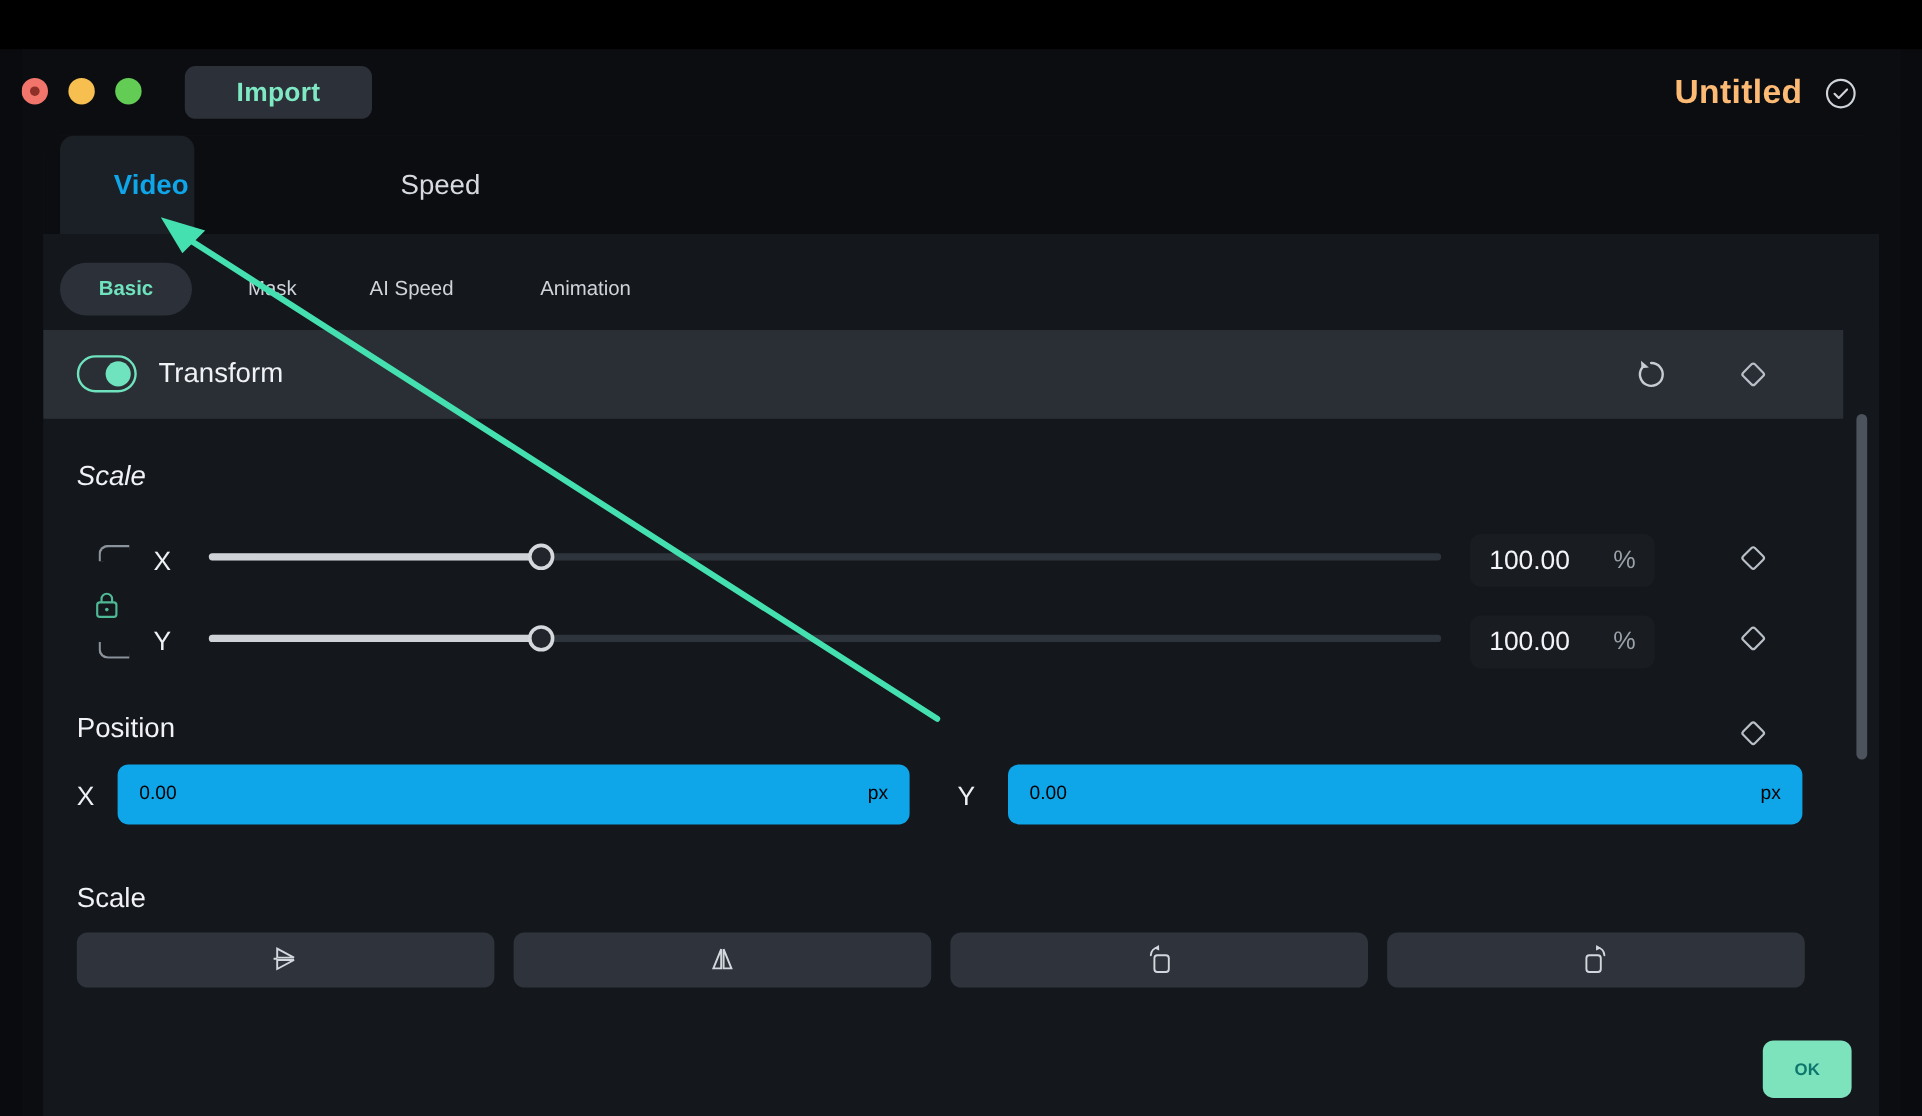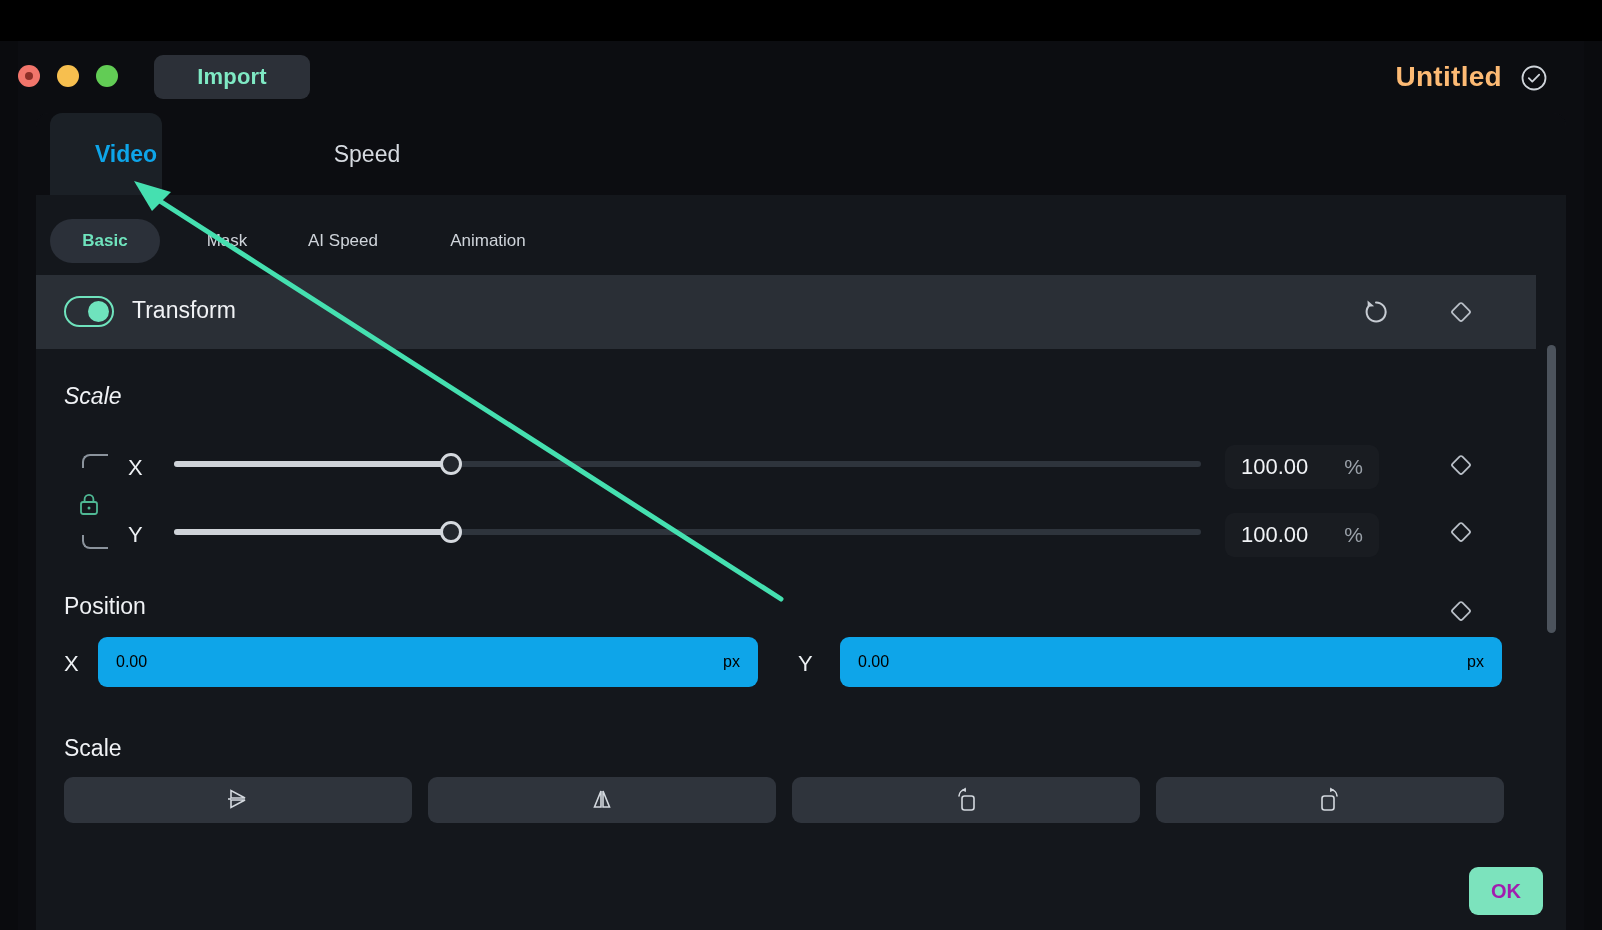--- a/index.html
+++ b/index.html
@@ -367,22 +367,22 @@
     font-weight: bold;
     cursor: pointer;
   }
   .btn-ok {
     position: absolute;
     left: 1433px; top: 754px;
     width: 74px; height: 48px;
     background: #7ce3bd;
     border: none;
     border-radius: 9px;
-    color: #a21caf;
-    font-size: 20px;
+    color: #0f766e;
+    font-size: 14px;
     font-weight: bold;
     cursor: pointer;
   }
 
   
   .scrollbar-track {
     position: absolute;
     left: 1508px; top: 170px;
     width: 14px; height: 660px;
     background: transparent;

